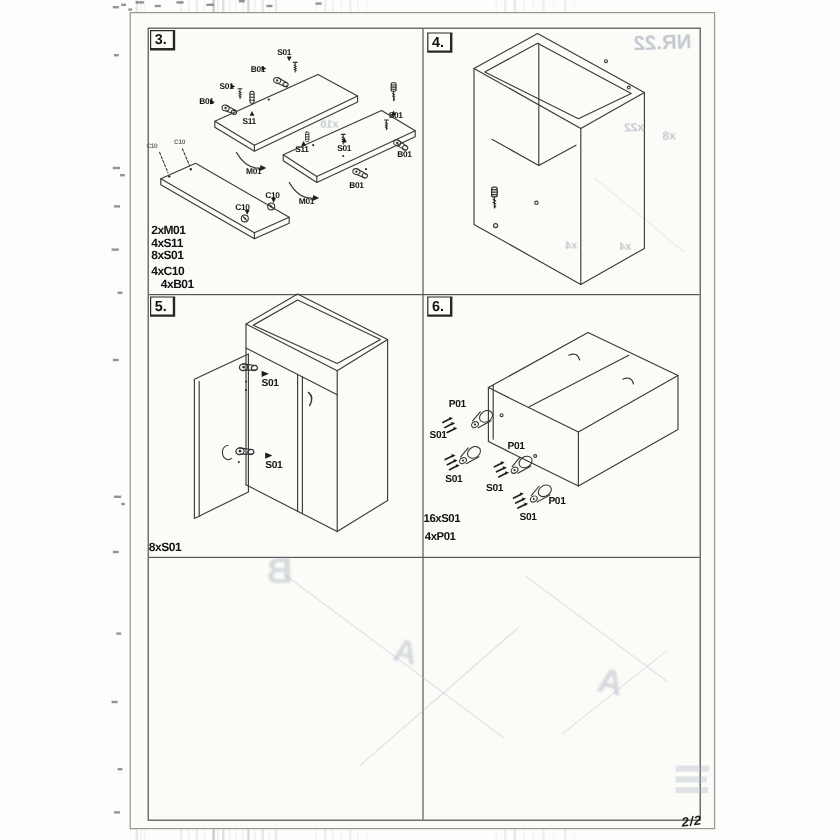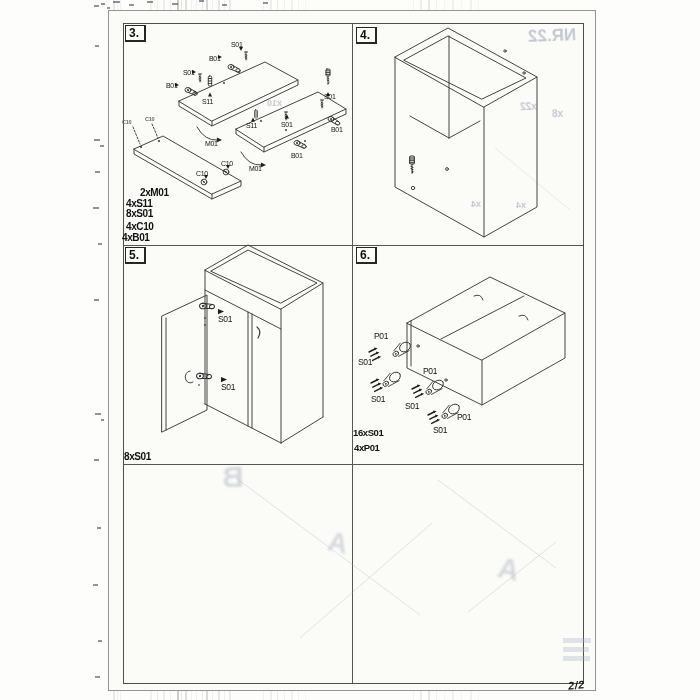--- a/index.html
+++ b/index.html
@@ -6,21 +6,21 @@
   .canvas{position:relative;width:700px;height:700px;background:#fdfdfc;overflow:hidden;
           font-family:"Liberation Sans",sans-serif;}
   .canvas *{box-sizing:border-box;}
   .scan-outer{position:absolute;left:108px;top:10px;width:488px;height:681px;
               border:1px solid #96968f;background:#fbfbf8;}
   .scan-inner{position:absolute;left:123px;top:23px;width:461px;height:661px;border:1px solid #4d4d4a;}
   .gv{position:absolute;left:352px;top:24px;width:1px;height:659px;background:#565652;}
   .gh{position:absolute;left:124px;width:459px;height:1px;background:#565652;}
   .stepnum{position:absolute;width:21px;height:17px;border:1px solid #262626;border-right-width:2px;border-bottom-width:2px;
            font-weight:bold;font-size:12px;line-height:15px;padding-left:3px;color:#111;background:rgba(252,252,248,.85);}
-  .lbl{position:absolute;font-weight:normal;font-size:7px;line-height:7px;color:#141414;
+  .lbl{position:absolute;font-weight:bold;font-size:7px;line-height:7px;color:#141414;
        letter-spacing:-.3px;white-space:nowrap;}
   .lbl.md{font-size:8.5px;line-height:8.5px;}
   .lbl.tiny{font-size:5.5px;line-height:5.5px;color:#6a6a66;font-weight:600;}
   .parts{position:absolute;font-weight:bold;font-size:10px;line-height:10px;color:#111;
          letter-spacing:-.4px;white-space:nowrap;}
   .parts.sm{font-size:9.5px;line-height:9.5px;}
   .pagenum{position:absolute;left:568px;top:679px;font-weight:bold;font-style:italic;font-size:11px;
            color:#1c1c1c;transform:rotate(-6deg);letter-spacing:.5px;}
   .ghost{position:absolute;color:rgba(148,158,174,.55);font-weight:bold;white-space:nowrap;
          transform:scaleX(-1) rotate(2deg);filter:blur(.3px);}
@@ -292,23 +292,23 @@
   <span class="lbl md" style="left:221px;top:383px">S01</span>
 
   <span class="lbl md" style="left:374px;top:332px">P01</span>
   <span class="lbl md" style="left:358px;top:358px">S01</span>
   <span class="lbl md" style="left:371px;top:395px">S01</span>
   <span class="lbl md" style="left:423px;top:367px">P01</span>
   <span class="lbl md" style="left:405px;top:402px">S01</span>
   <span class="lbl md" style="left:457px;top:413px">P01</span>
   <span class="lbl md" style="left:433px;top:426px">S01</span>
 
-  <span class="parts" style="left:140px;top:188px">2xM01</span>
+  <span class="parts" style="left:126px;top:188px">2xM01</span>
   <span class="parts" style="left:126px;top:199px">4xS11</span>
   <span class="parts" style="left:126px;top:209px">8xS01</span>
   <span class="parts" style="left:126px;top:222px">4xC10</span>
-  <span class="parts" style="left:122px;top:233px">4xB01</span>
+  <span class="parts" style="left:134px;top:233px">4xB01</span>
   <span class="parts" style="left:124px;top:452px">8xS01</span>
   <span class="parts sm" style="left:354px;top:443px">4xP01</span>
   <span class="parts sm" style="left:353px;top:428px">16xS01</span>
 
   <span class="pagenum">2/2</span>
 </div>
 
 </body></html>

